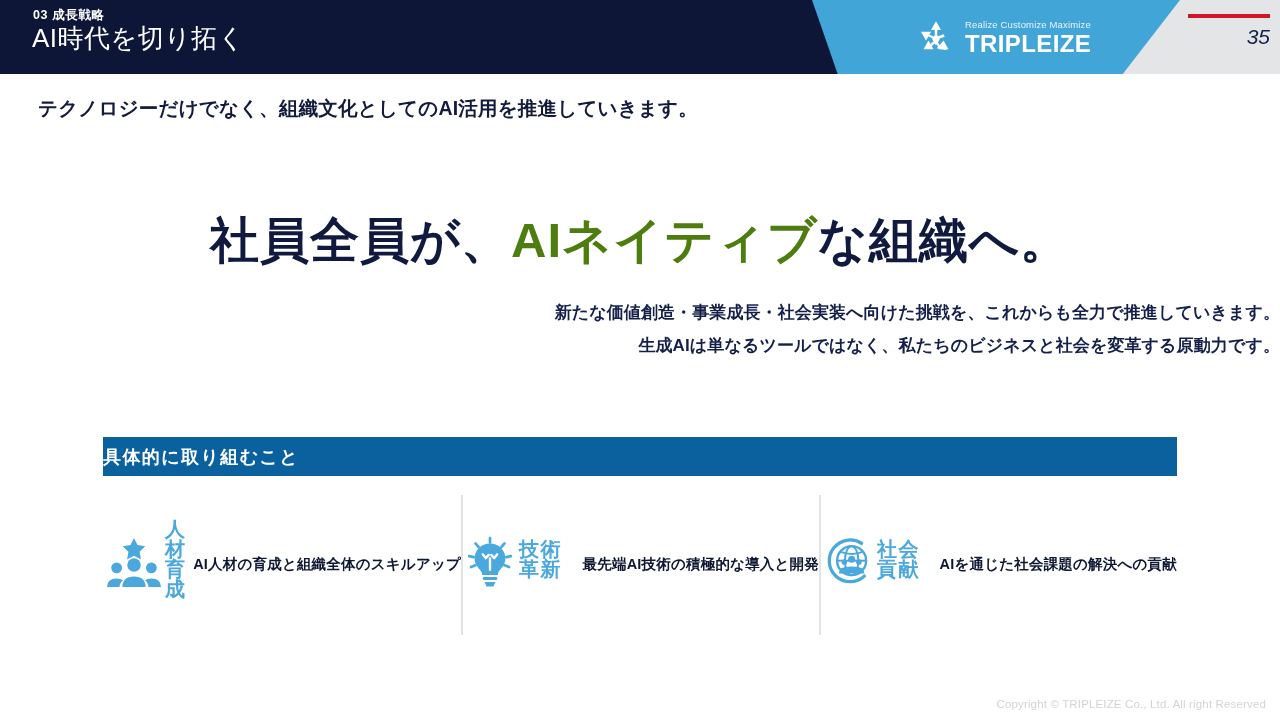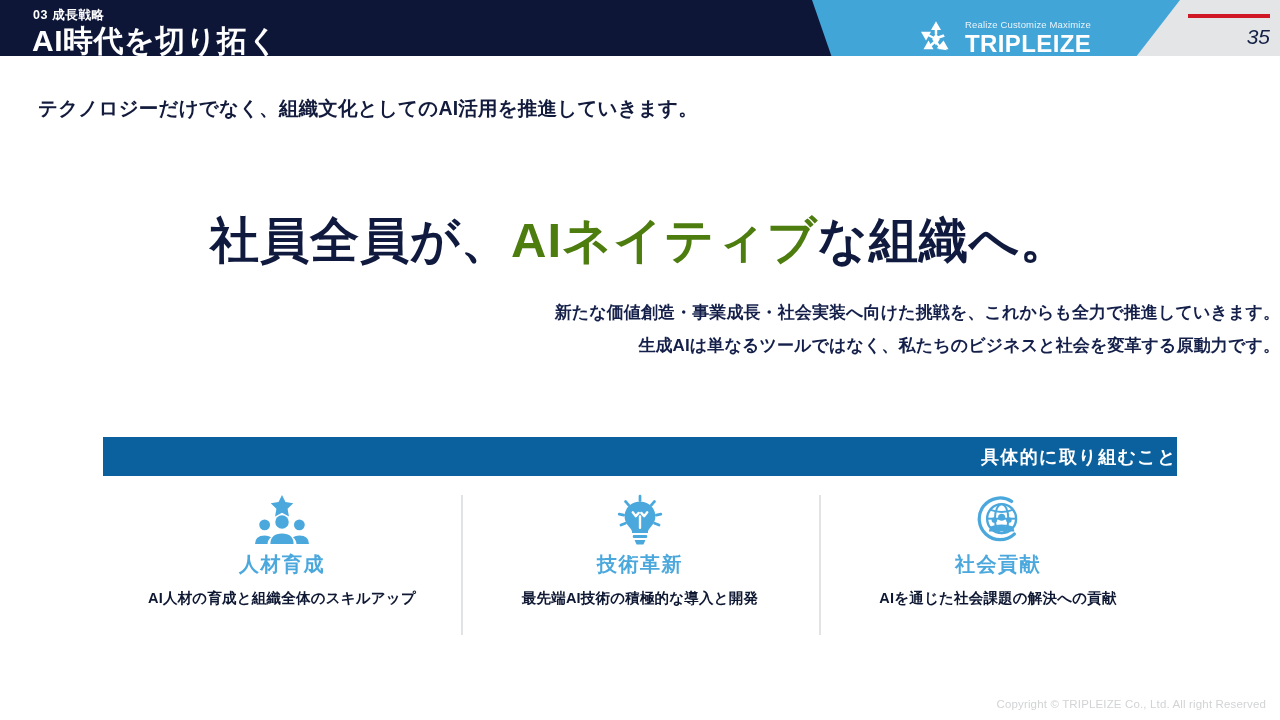--- a/index.html
+++ b/index.html
@@ -6,40 +6,40 @@
   body{
     width:1280px;height:720px;
     background:#ffffff;
     font-family:"Liberation Sans","DejaVu Sans",sans-serif;
     overflow:hidden;
     position:relative;
   }
   .slide{position:relative;width:1280px;height:720px;background:#fff;overflow:hidden;}
 
   
-  .header{position:absolute;left:0;top:0;width:1280px;height:56px;overflow:hidden;}
+  .header{position:absolute;left:0;top:0;width:1280px;height:74px;overflow:hidden;}
   .hdr-gray{position:absolute;inset:0;background:#e4e5e6;}
   .hdr-blue{
     position:absolute;left:0;top:0;width:1280px;height:75px;
     background:#42a5d8;
     clip-path:polygon(0 0, 1180px 0, 1122px 75px, 0 75px);
   }
   .hdr-navy{
     position:absolute;left:0;top:0;width:900px;height:75px;
     background:#0e1638;
     clip-path:polygon(0 0, 812px 0, 838px 75px, 0 75px);
   }
   .hdr-eyebrow{
     position:absolute;left:33px;top:7px;
     color:#ffffff;font-size:12.5px;font-weight:bold;letter-spacing:.6px;
     white-space:nowrap;
   }
   .hdr-title{
     position:absolute;left:32px;top:24px;
-    color:#ffffff;font-size:30px;font-weight:bold;letter-spacing:.5px;
+    color:#ffffff;font-size:26px;font-weight:normal;letter-spacing:.5px;
     white-space:nowrap;line-height:1.1;
   }
   .logo-wrap{position:absolute;left:916px;top:18px;display:flex;align-items:center;gap:9px;}
   .logo-mark{width:40px;height:40px;display:block;}
   .logo-txt{display:flex;flex-direction:column;justify-content:center;}
   .logo-tag{
     color:#eaf4fb;font-size:9.5px;letter-spacing:.15px;white-space:nowrap;
     line-height:1;margin-bottom:2px;
   }
   .logo-name{
@@ -74,34 +74,34 @@
   .subtext{
     position:absolute;left:0;top:296px;width:1280px;text-align:right;
     color:#15204a;font-size:17px;font-weight:bold;line-height:1.95;
     letter-spacing:.1px;
   }
 
   
   .banner{
     position:absolute;left:103px;top:437px;width:1074px;height:39px;
     background:#0a619e;
-    display:flex;align-items:center;justify-content:flex-end;
+    display:flex;align-items:center;justify-content:flex-start;
   }
   .banner span{
     color:#ffffff;font-size:18px;font-weight:bold;letter-spacing:1.4px;
   }
 
   
   .cols{
     position:absolute;left:103px;top:492px;width:1074px;height:145px;
     display:flex;
   }
   .col{
     flex:1 1 0;position:relative;
-    display:flex;flex-direction:column;align-items:center;
+    display:flex;flex-direction:row;align-items:center;
   }
   .col + .col::before{
     content:"";position:absolute;left:0;top:3px;width:2px;height:140px;
     background:#e2e3e5;
   }
   .col-icon{height:56px;display:flex;align-items:center;justify-content:center;margin-bottom:4px;}
   .col-icon svg{display:block;}
   .col-title{
     color:#4ba8dd;font-size:20px;font-weight:bold;letter-spacing:1.5px;
     margin-top:2px;margin-bottom:14px;line-height:1;

